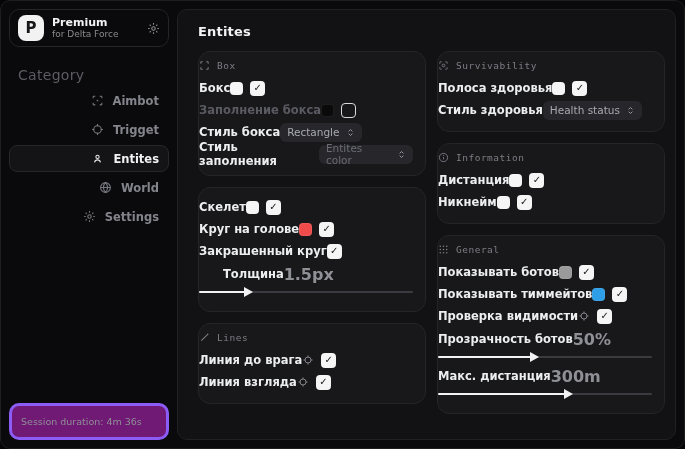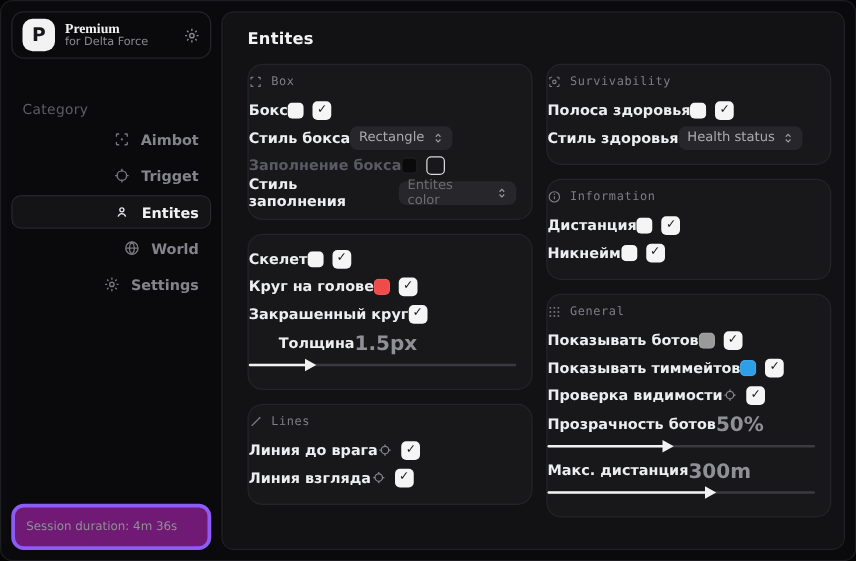--- a/index.html
+++ b/index.html
@@ -17,24 +17,24 @@
   .sidebar { position:absolute; left:8px; top:8px; bottom:8px; width:160px; display:flex; flex-direction:column; }
   .logo-card {
     display:flex; align-items:center; gap:8px;
     border:1px solid #242429; border-radius:10px; padding:5px 8px; height:38px;
   }
   .logo-badge {
     width:26px; height:26px; border-radius:8px; background:#f2f2f2; color:#17171a;
     display:flex; align-items:center; justify-content:center; font-weight:bold; font-size:15px;
   }
   .logo-text { flex:1; line-height:1.15; }
-  .logo-title { font-size:11px; font-weight:bold; color:#f2f2f2;font-family:Liberation Serif, serif; }
+  .logo-title { font-size:11px; font-weight:bold; color:#f2f2f2; }
   .logo-sub { font-size:9px; color:#8a8a91; }
   .logo-gear { color:#8a8a91; display:flex; }
-  .category { font-size:11px; color:#5c5c64; margin:34px 0 4px 9px; letter-spacing:.3px; }
+  .category { font-size:14px; color:#5c5c64; margin:20px 0 4px 9px; letter-spacing:.3px; }
   .nav { display:flex; flex-direction:column; gap:2px; }
   .nav-item {
     display:flex; align-items:center; gap:9px; height:27px; padding:0 9px;
     border-radius:8px; color:#84848c; font-size:11.5px; font-weight:600; cursor:pointer;
     border:1px solid transparent;
     justify-content:flex-end;
   }
   .nav-item .nicon { display:flex; color:#77777f; }
   .nav-item.active { background:#141417; border-color:#26262b; color:#f2f2f2; }
   .nav-item.active .nicon { color:#e8e8ec; }
@@ -186,35 +186,35 @@
             <span>Box</span>
           </div>
           <div class="row">
             <span class="row-label">Бокс</span>
             <span class="controls">
               <span class="swatch" style="background: rgb(245, 245, 245);"></span>
               <span class="checkbox checked"></span>
             </span>
           </div>
           <div class="row">
+            <span class="row-label dim">Заполнение бокса</span>
+            <span class="controls">
+              <span class="swatch" style="background: rgb(10, 10, 10);"></span>
+              <span class="checkbox unchecked"></span>
+            </span>
+          </div>
+          <div class="row">
             <span class="row-label">Стиль бокса</span>
             <span class="select">
               <span class="select-value">Rectangle</span>
               <span class="updown">
                 <svg width="9" height="9" viewBox="0 0 24 24" fill="none" stroke="currentColor" stroke-width="2.6">
                     <path d="M7 9l5-5 5 5M7 15l5 5 5-5"></path>
                   </svg>
               </span>
-            </span>
-          </div>
-          <div class="row">
-            <span class="row-label dim">Заполнение бокса</span>
-            <span class="controls">
-              <span class="swatch" style="background: rgb(10, 10, 10);"></span>
-              <span class="checkbox unchecked"></span>
             </span>
           </div>
           <div class="row">
             <span class="row-label">Стиль заполнения</span>
             <span class="select">
               <span class="select-value dim">Entites color</span>
               <span class="updown">
                 <svg width="9" height="9" viewBox="0 0 24 24" fill="none" stroke="currentColor" stroke-width="2.6">
                     <path d="M7 9l5-5 5 5M7 15l5 5 5-5"></path>
                   </svg>

